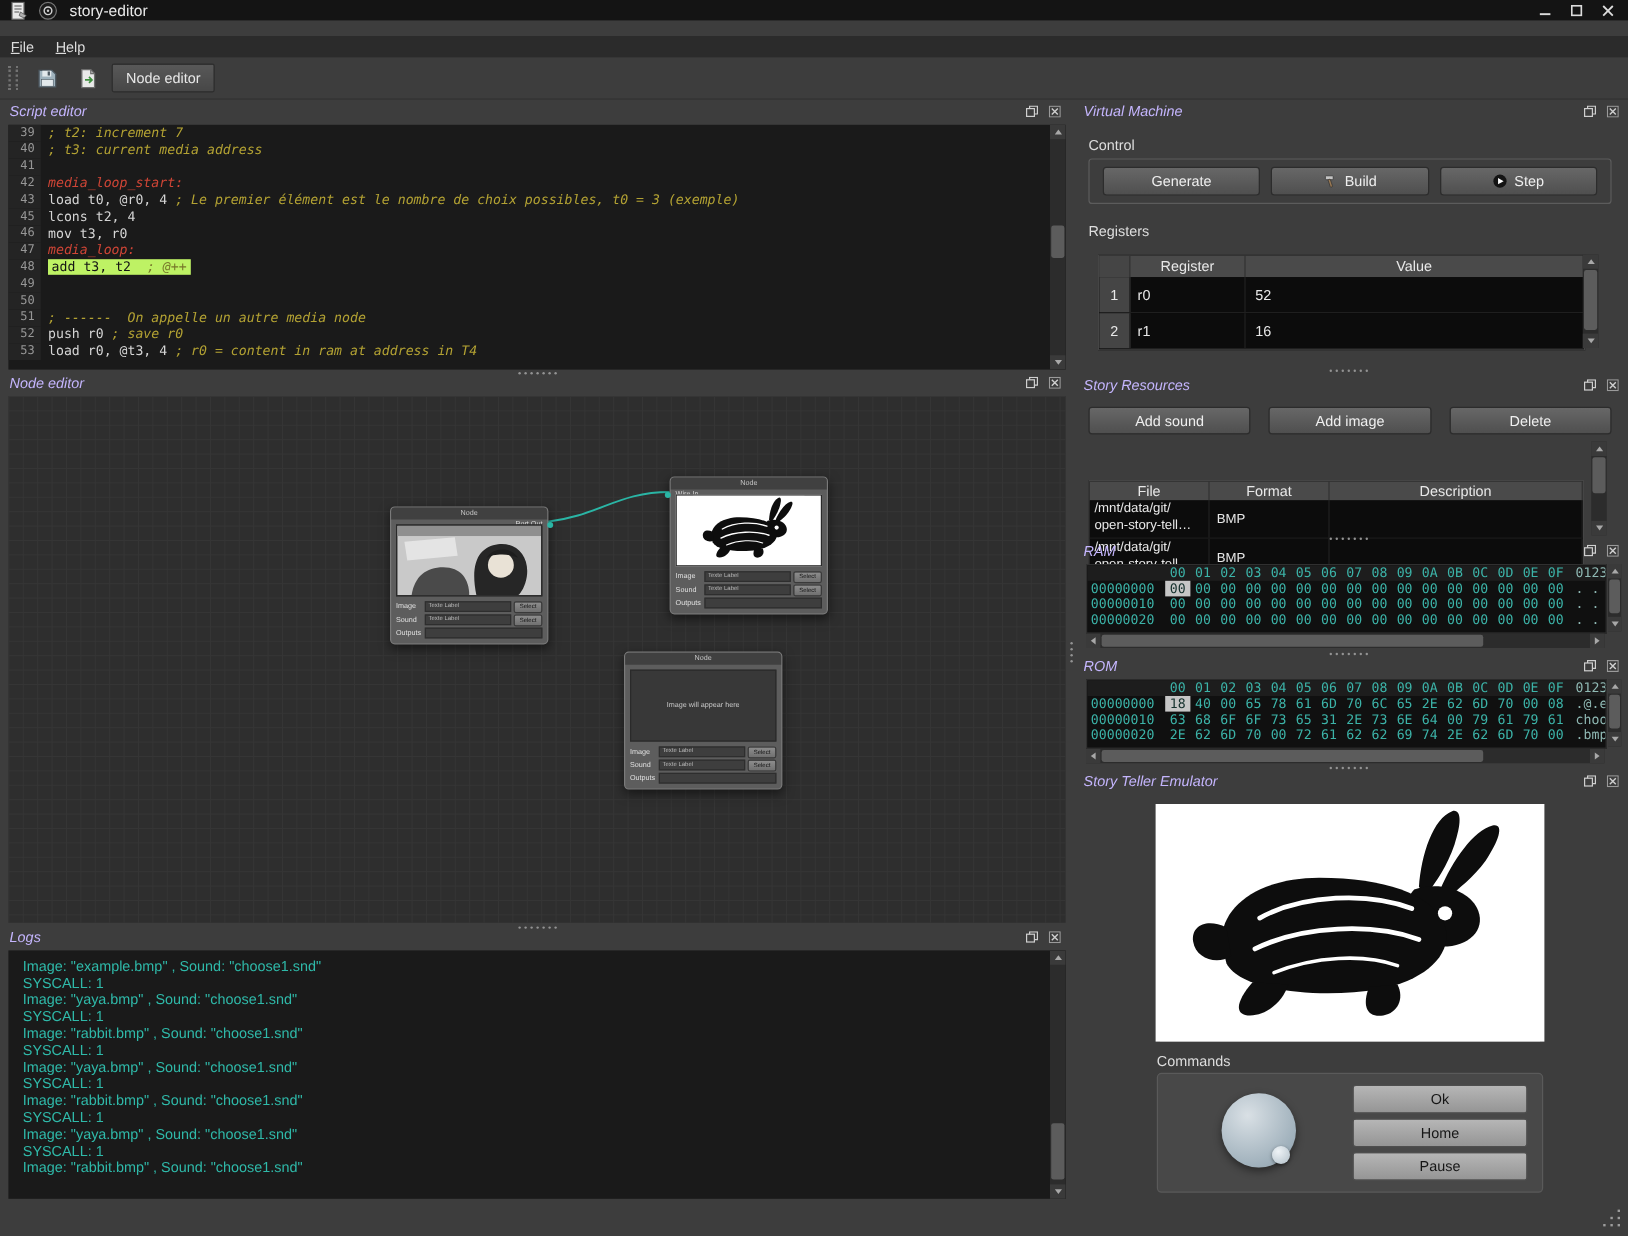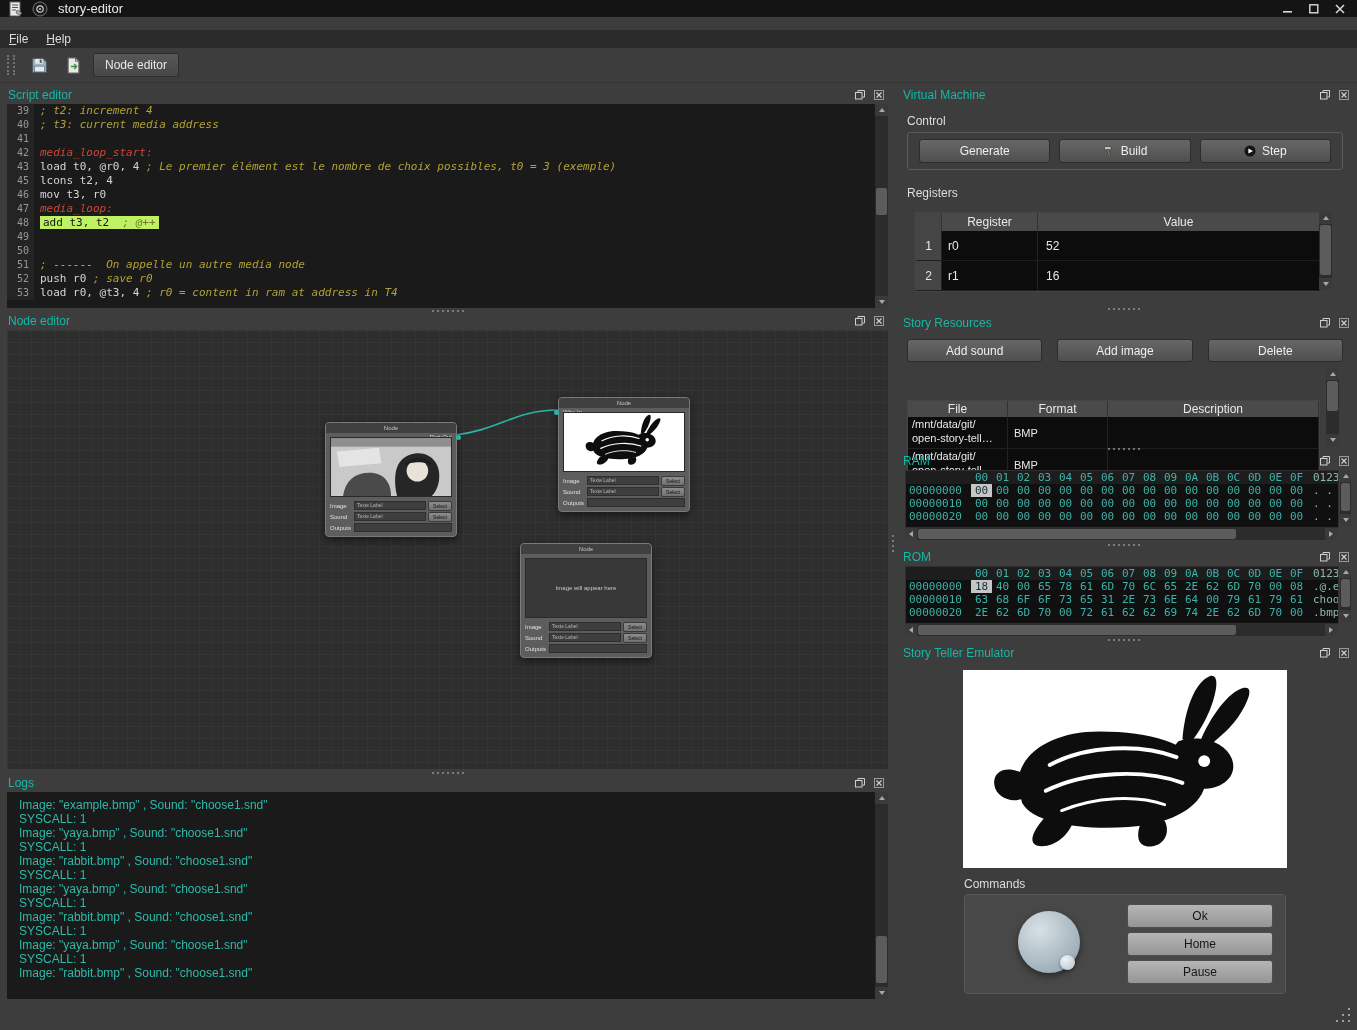--- a/index.html
+++ b/index.html
@@ -15,21 +15,21 @@
   .menubar{position:absolute;top:30px;width:100%;height:18px;background:#2b2b2b;display:flex;align-items:center;font-size:12px;color:#dcdcdc;}
   .menu-item{padding:0 9px;height:100%;display:flex;align-items:center;}
   .menu-item u{text-underline-offset:1px;}
   .toolbar{position:absolute;top:48px;width:100%;height:34px;background:#3d3d3d;border-bottom:1px solid #333;display:flex;align-items:center;}
   .tb-handle{width:4px;height:20px;border-left:2px dotted #737373;border-right:2px dotted #737373;margin:0 10px 0 7px;}
   .tool-btn{width:28px;height:26px;display:flex;align-items:center;justify-content:center;margin-right:6px;}
   .tool-btn.text{width:auto;height:22px;padding:0 11px;background:linear-gradient(#585858,#474747);border:1px solid #2d2d2d;border-radius:2px;color:#e8e8e8;font-size:12px;}
 
   
   .panel{position:absolute;}
-  .panel-title{height:17px;display:flex;align-items:center;color:#14b8a6;font-size:12px;}
+  .panel-title{height:17px;display:flex;color:#c4b5fd;font-size:12px;font-style:italic;}
   .pt-label{padding-left:3px;}
   .pt-spacer{flex:1;}
   .dock-btn{width:15px;height:13px;display:flex;align-items:center;justify-content:center;margin-right:4px;}
 
   
   .sp-body{position:absolute;left:2px;right:2px;top:18px;bottom:2px;background:#1a1a1a;display:flex;overflow:hidden;}
   .code-area{flex:1;overflow:hidden;font-family:"DejaVu Sans Mono",monospace;font-size:11px;}
   .code-line{display:flex;height:14px;white-space:pre;}
   .ln{flex:0 0 22px;text-align:right;padding-right:5px;background:#242424;color:#979797;font-size:10px;line-height:14px;}
   .code-body{padding-left:6px;line-height:14px;color:#d4d4d4;}
@@ -197,21 +197,21 @@
         </span>
       <span class="dock-btn">
           <svg width="10" height="10">
             <rect x="0.5" y="0.5" width="9" height="9" fill="none" stroke="#9a9a9a"></rect>
             <path d="M2.5 2.5l5 5M7.5 2.5l-5 5" stroke="#cfcfcf" stroke-width="1.2"></path>
           </svg>
         </span>
     </div>
     <div class="sp-body">
       <div class="code-area">
-          <div class="code-line"><span class="ln">39</span><span class="code-body"><span class="tok-comment">; t2: increment 4</span></span></div>
+          <div class="code-line"><span class="ln">39</span><span class="code-body"><span class="tok-comment">; t2: increment 7</span></span></div>
           <div class="code-line"><span class="ln">40</span><span class="code-body"><span class="tok-comment">; t3: current media address</span></span></div>
           <div class="code-line"><span class="ln">41</span><span class="code-body"></span></div>
           <div class="code-line"><span class="ln">42</span><span class="code-body"><span class="tok-label">media_loop_start:</span></span></div>
           <div class="code-line"><span class="ln">43</span><span class="code-body"><span class="tok-code">load t0, @r0, 4 </span><span class="tok-comment">; Le premier élément est le nombre de choix possibles, t0 = 3 (exemple)</span></span></div>
           <div class="code-line"><span class="ln">45</span><span class="code-body"><span class="tok-code">lcons t2, 4</span></span></div>
           <div class="code-line"><span class="ln">46</span><span class="code-body"><span class="tok-code">mov t3, r0</span></span></div>
           <div class="code-line"><span class="ln">47</span><span class="code-body"><span class="tok-label">media_loop:</span></span></div>
           <div class="code-line"><span class="ln">48</span><span class="code-body"><span class="hl-chip"><span class="tok-hl-code">add t3, t2 </span><span class="tok-hl-comment"> ; @++</span></span></span></div>
           <div class="code-line"><span class="ln">49</span><span class="code-body"></span></div>
           <div class="code-line"><span class="ln">50</span><span class="code-body"></span></div>

